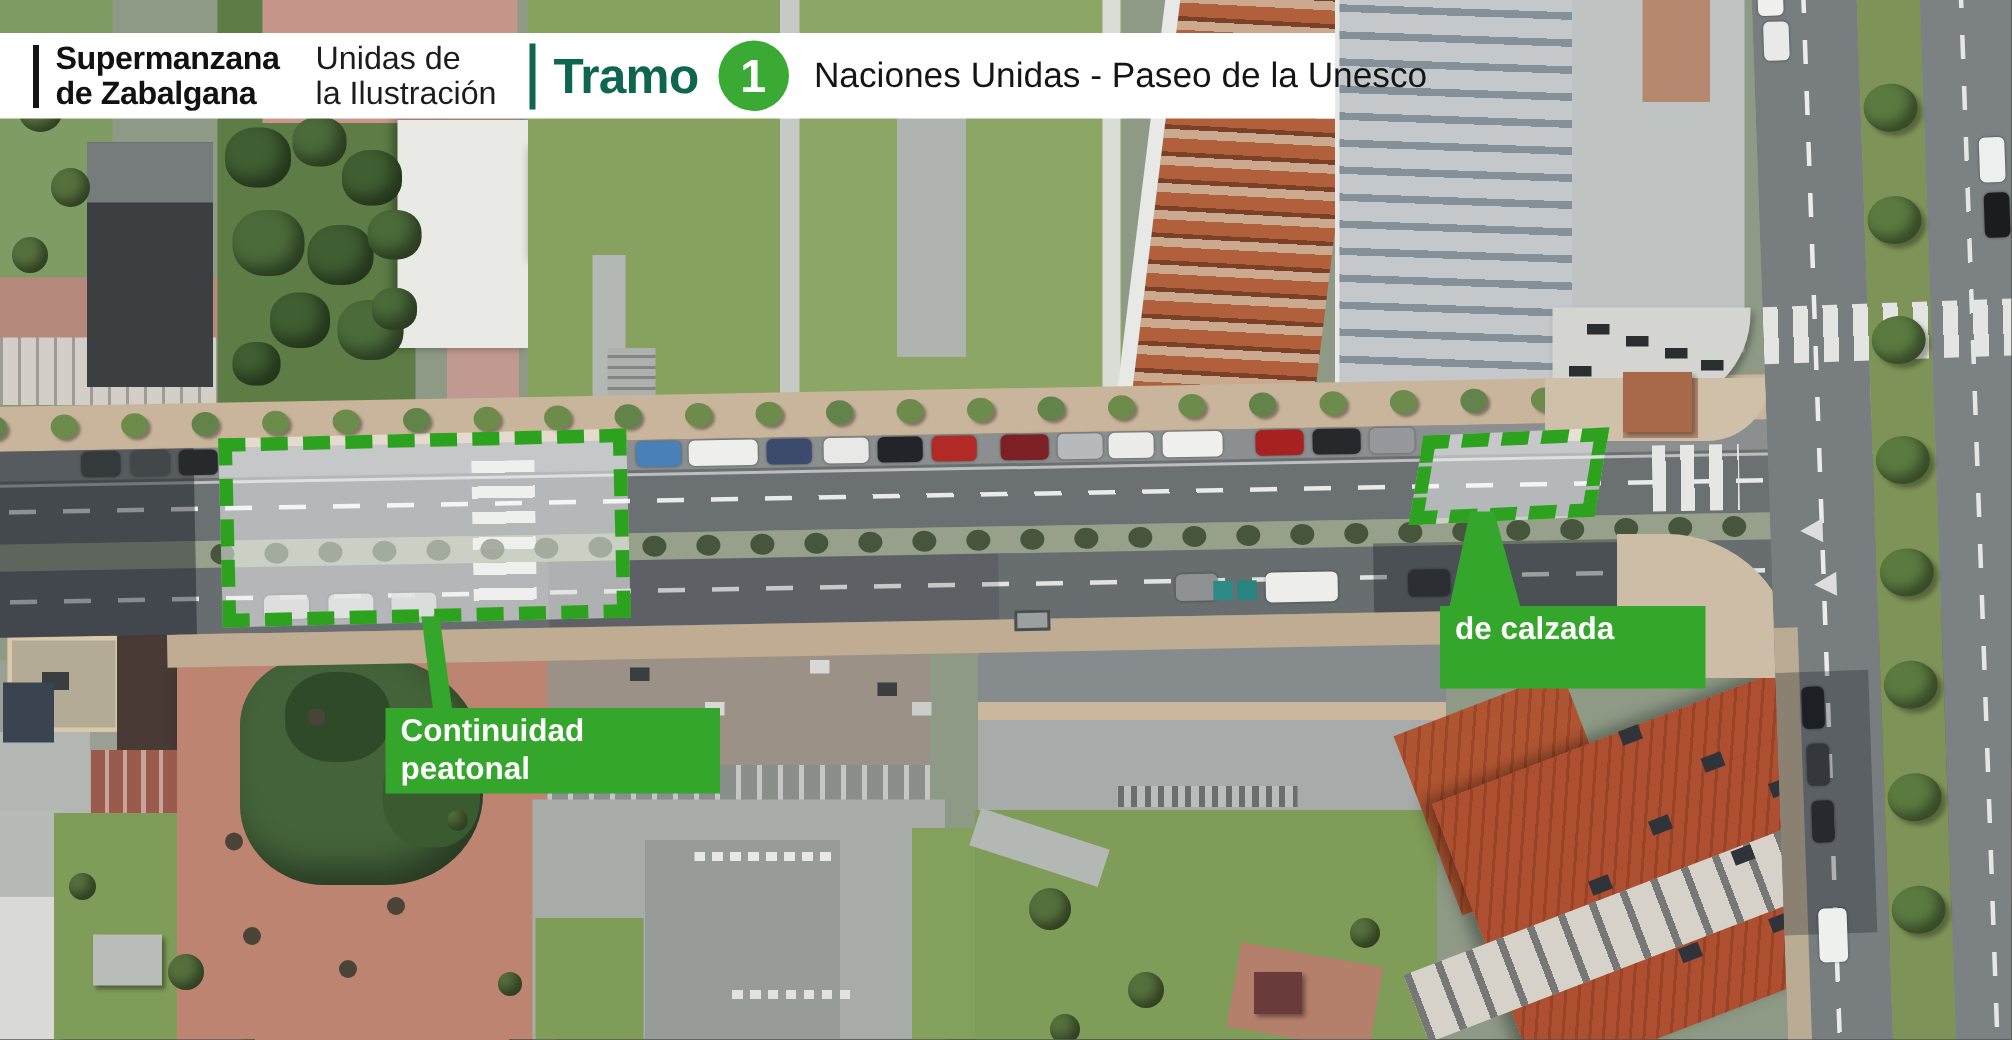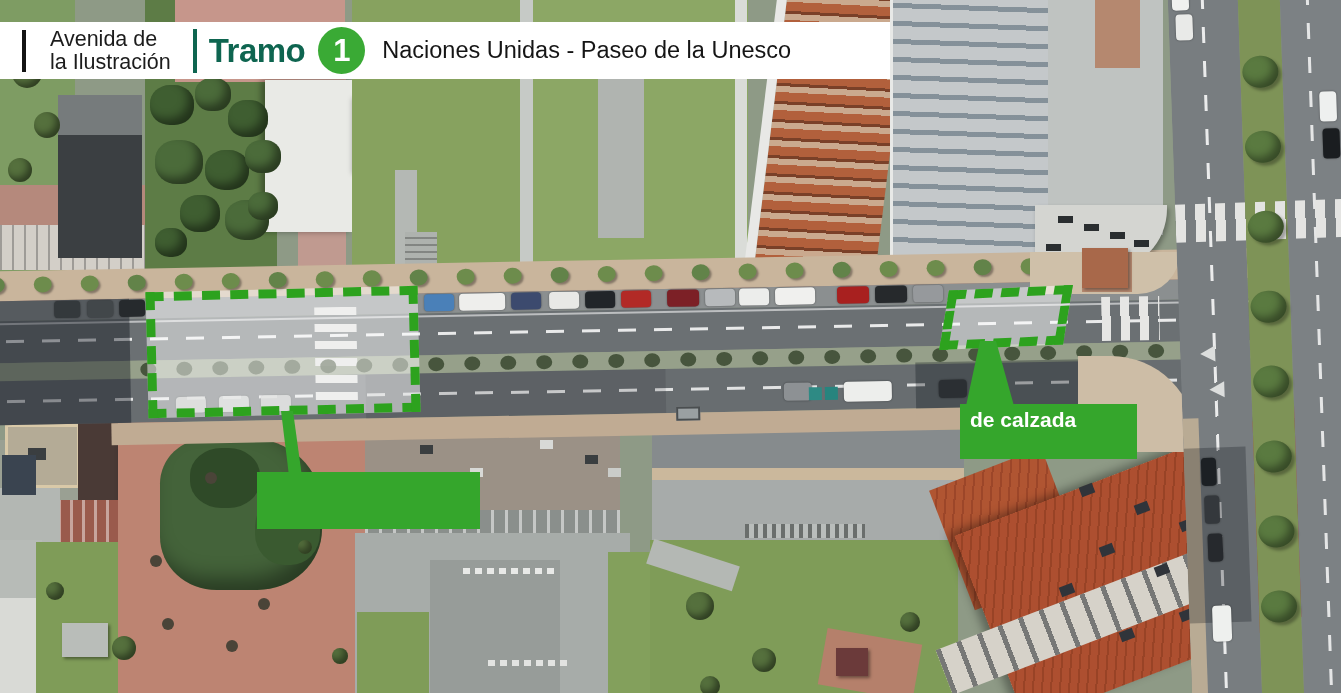--- a/index.html
+++ b/index.html
@@ -285,29 +285,34 @@
 
   <div class="dash-box" style="left:147px;top:289px;width:272px;height:126px;transform:rotate(-1.4deg);"></div>
   <div class="dash-box" style="left:944px;top:288px;width:124px;height:59px;transform:rotate(-2.6deg) skewX(-12deg);"></div>
 
   <svg class="tailsvg" viewBox="0 0 1341 693">
     <polygon points="281,411 293,411 303,484 290,484" fill="#35a62c"></polygon>
     <polygon points="980,341 996,341 1014,406 966,406" fill="#35a62c"></polygon>
   </svg>
 
   <div class="glabel" style="left:257px;top:472px;width:223px;height:57px;">
+    <div>Continuidad peatonal</div>
   </div>
   <div class="glabel" style="left:960px;top:404px;width:177px;height:55px;">
     <div>de calzada</div>
   </div>
 
   <div class="header">
     <div class="vbar"></div>
+    <div class="h-block bold">
+      <div>Supermanzana</div>
+      <div>de Zabalgana</div>
+    </div>
     <div class="h-block street">
-      <div>Avenida de</div>
+      <div>Unidas de</div>
       <div>la Ilustración</div>
     </div>
     <div class="vbar teal"></div>
     <div class="tramo">Tramo</div>
     <div class="badge">1</div>
     <div class="h-range">Naciones Unidas - Paseo de la Unesco</div>
   </div>
 </div>
 
 </body></html>

